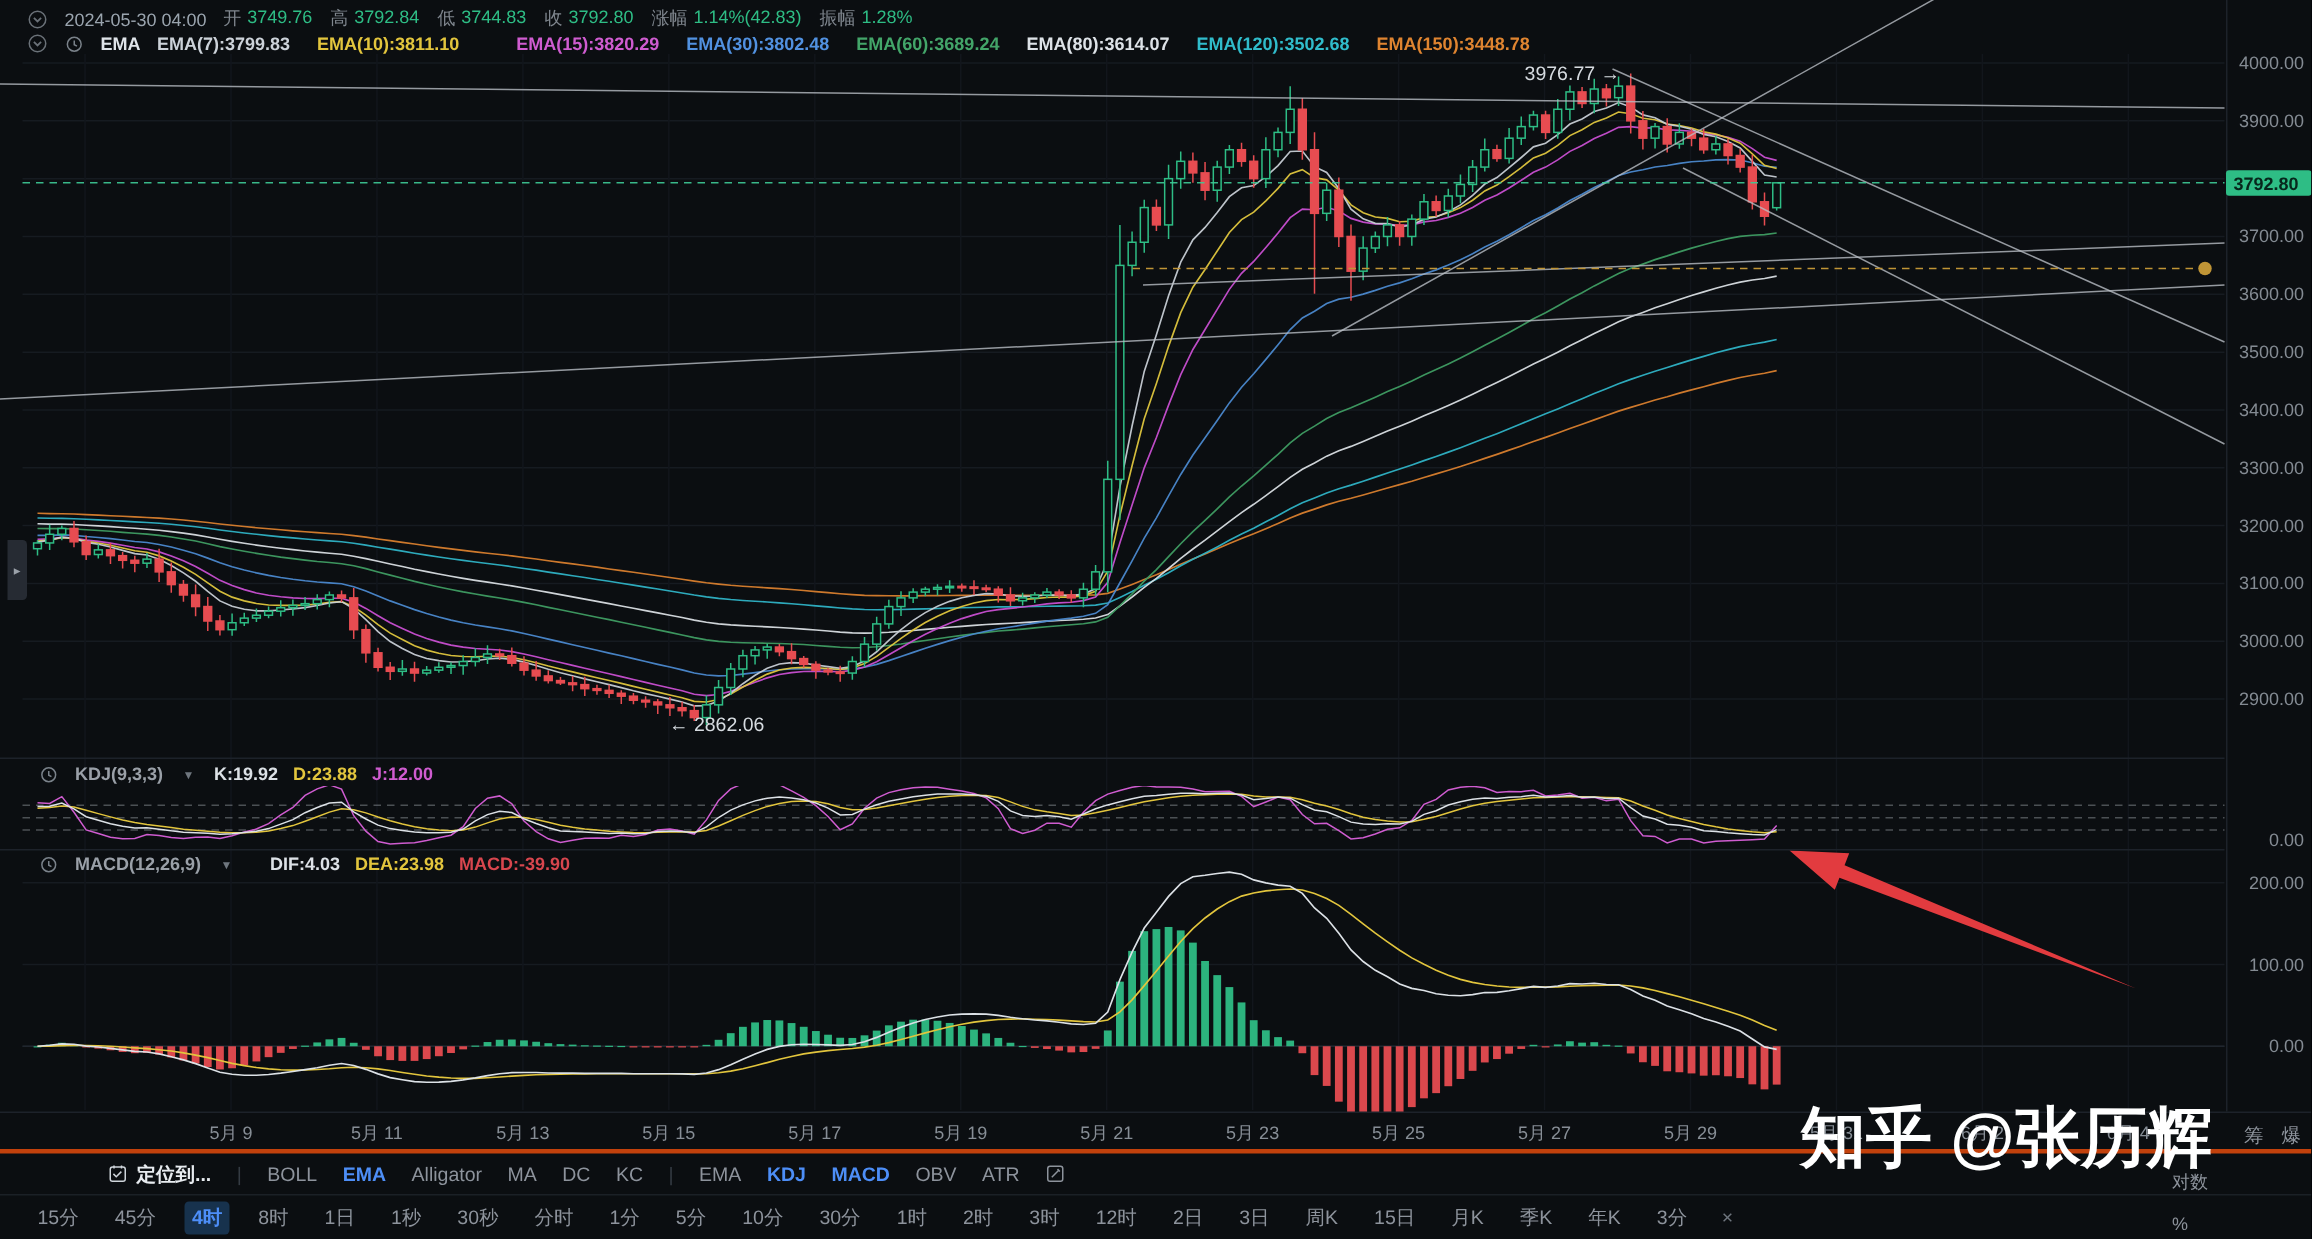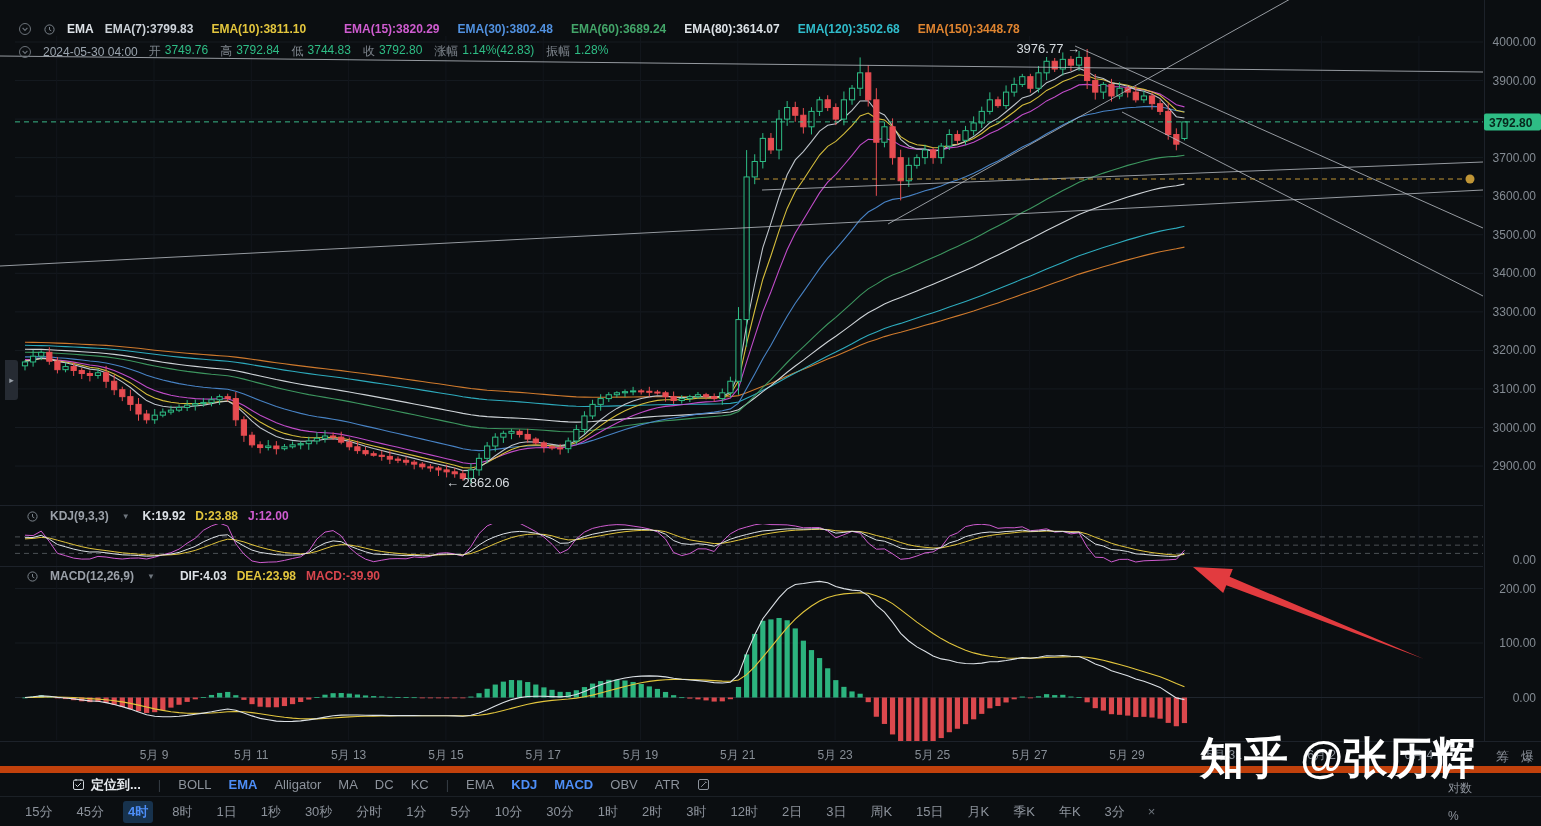--- a/index.html
+++ b/index.html
@@ -12,21 +12,21 @@
   .bold{font-weight:bold;}
   .caret{font-size:8px;color:#6f767e;margin:0 2px;}
   .icon{display:inline-flex;align-items:center;}
   #left-tab{position:absolute;left:5px;top:360px;width:13px;height:40px;background:#262b33;
             border-radius:0 3px 3px 0;color:#9aa1a9;font-size:9px;display:flex;align-items:center;
             justify-content:center;z-index:3;cursor:pointer;}
   #watermark{position:absolute;left:1200px;top:729px;font-size:44px;font-weight:bold;color:#ffffff;
              z-index:6;letter-spacing:0px;white-space:nowrap;}
   #side-top{position:absolute;left:1496px;top:748px;display:flex;gap:12px;font-size:13px;color:#8d939c;z-index:4;}
   #scale-row{position:absolute;left:1448px;top:780px;display:flex;gap:12px;font-size:12px;z-index:4;flex-direction:column;}
-  #toolbar{position:absolute;left:0;top:766px;width:1541px;height:30px;border-top:7px solid #c2410c;
+  #toolbar{position:absolute;left:0;top:766px;width:1541px;height:30px;border-top:3px solid #c2410c;
            display:flex;align-items:center;padding-left:72px;gap:17px;font-size:13px;box-sizing:border-box;z-index:3;background:#0b0e11;}
   #toolbar .div{color:#343b43;}
   #toolbar .btn{cursor:pointer;color:#8d939c;}
   #toolbar .btn.on{color:#4d8ef7;font-weight:bold;}
   #locate{display:flex;align-items:center;gap:6px;color:#e8ecf0;font-weight:bold;cursor:pointer;}
   #tfbar{position:absolute;left:0;top:796px;width:1541px;height:30px;border-top:1px solid #1b2026;
          display:flex;align-items:center;padding-left:20px;gap:14px;font-size:13px;box-sizing:border-box;z-index:3;background:#0b0e11;}
   #tfbar .tf{cursor:pointer;color:#8d939c;padding:2px 5px;border-radius:3px;}
   #tfbar .tf.on{background:#17324d;color:#4d8ef7;font-weight:bold;}
   #tfbar .x{color:#6f767e;cursor:pointer;margin-left:4px;}
@@ -593,21 +593,21 @@
         <text x="835.1" y="759" text-anchor="middle" fill="#878e96" font-size="12">5月 23</text>
         <text x="932.4" y="759" text-anchor="middle" fill="#878e96" font-size="12">5月 25</text>
         <text x="1029.6999999999998" y="759" text-anchor="middle" fill="#878e96" font-size="12">5月 27</text>
         <text x="1127" y="759" text-anchor="middle" fill="#878e96" font-size="12">5月 29</text>
         <text x="1224.3" y="759" text-anchor="middle" fill="#878e96" font-size="12">5月 31</text>
         <text x="1321.6" y="759" text-anchor="middle" fill="#878e96" font-size="12">6月 2</text>
         <text x="1418.8999999999999" y="759" text-anchor="middle" fill="#878e96" font-size="12">6月 4</text>
       </g>
     </svg>
 
-  <div class="hrow" style="left:18px;top:4px;margin-top:39px;">
+  <div class="hrow" style="left:18px;top:4px;">
     <span class="icon">
       <svg width="14" height="14">
           <circle cx="7" cy="7" r="5.5" fill="none" stroke="#6a7178"></circle>
           <path d="M4.6 5.9 L7 8.3 L9.4 5.9" fill="none" stroke="#6a7178" stroke-width="1.2"></path>
         </svg>
     </span>
     <span style="color:#9aa4ae;">2024-05-30 04:00</span>
     <span id="ohlc-pairs" style="display:flex;gap:12px;">
         <span class="pair">
           <span style="color: rgb(127, 134, 142);">开</span>

